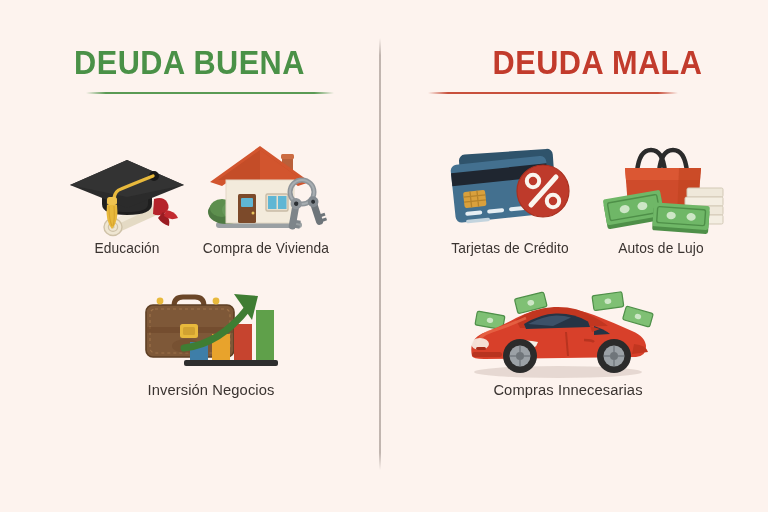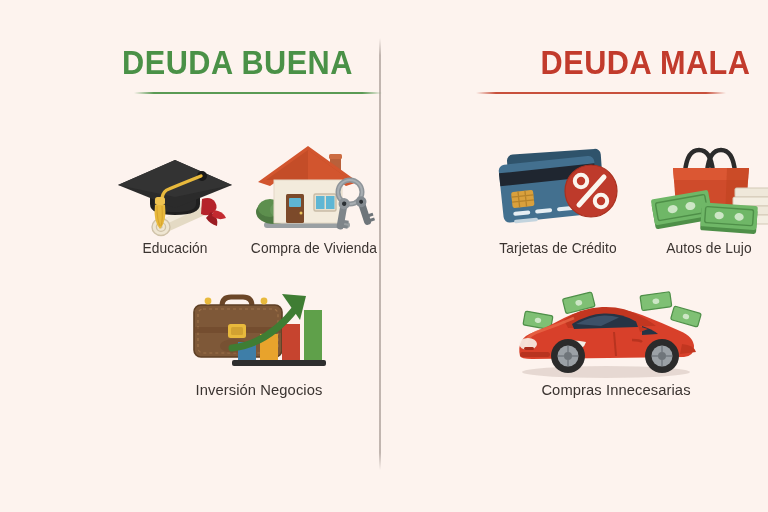--- a/index.html
+++ b/index.html
@@ -17,21 +17,21 @@
     position:absolute; left:379px; top:38px;
     width:2px; height:432px;
     background:linear-gradient(to bottom,
       rgba(190,178,172,0) 0%,
       rgba(190,178,172,.95) 4%,
       rgba(190,178,172,.95) 96%,
       rgba(190,178,172,0) 100%);
   }
 
   
-  .col { position:absolute; top:0; width:379px; height:431px;margin-left:48px; }
+  .col { position:absolute; top:0; width:379px; height:431px; }
   .col.left  { left:0; }
   .col.right { left:408px; width:379px; }
 
   .title {
     position:absolute; top:44px; left:0; width:100%;
     text-align:center;
     font-size:33px;
     font-weight:bold;
     letter-spacing:.5px;
     font-family:"Liberation Sans Narrow","Liberation Sans",sans-serif;

